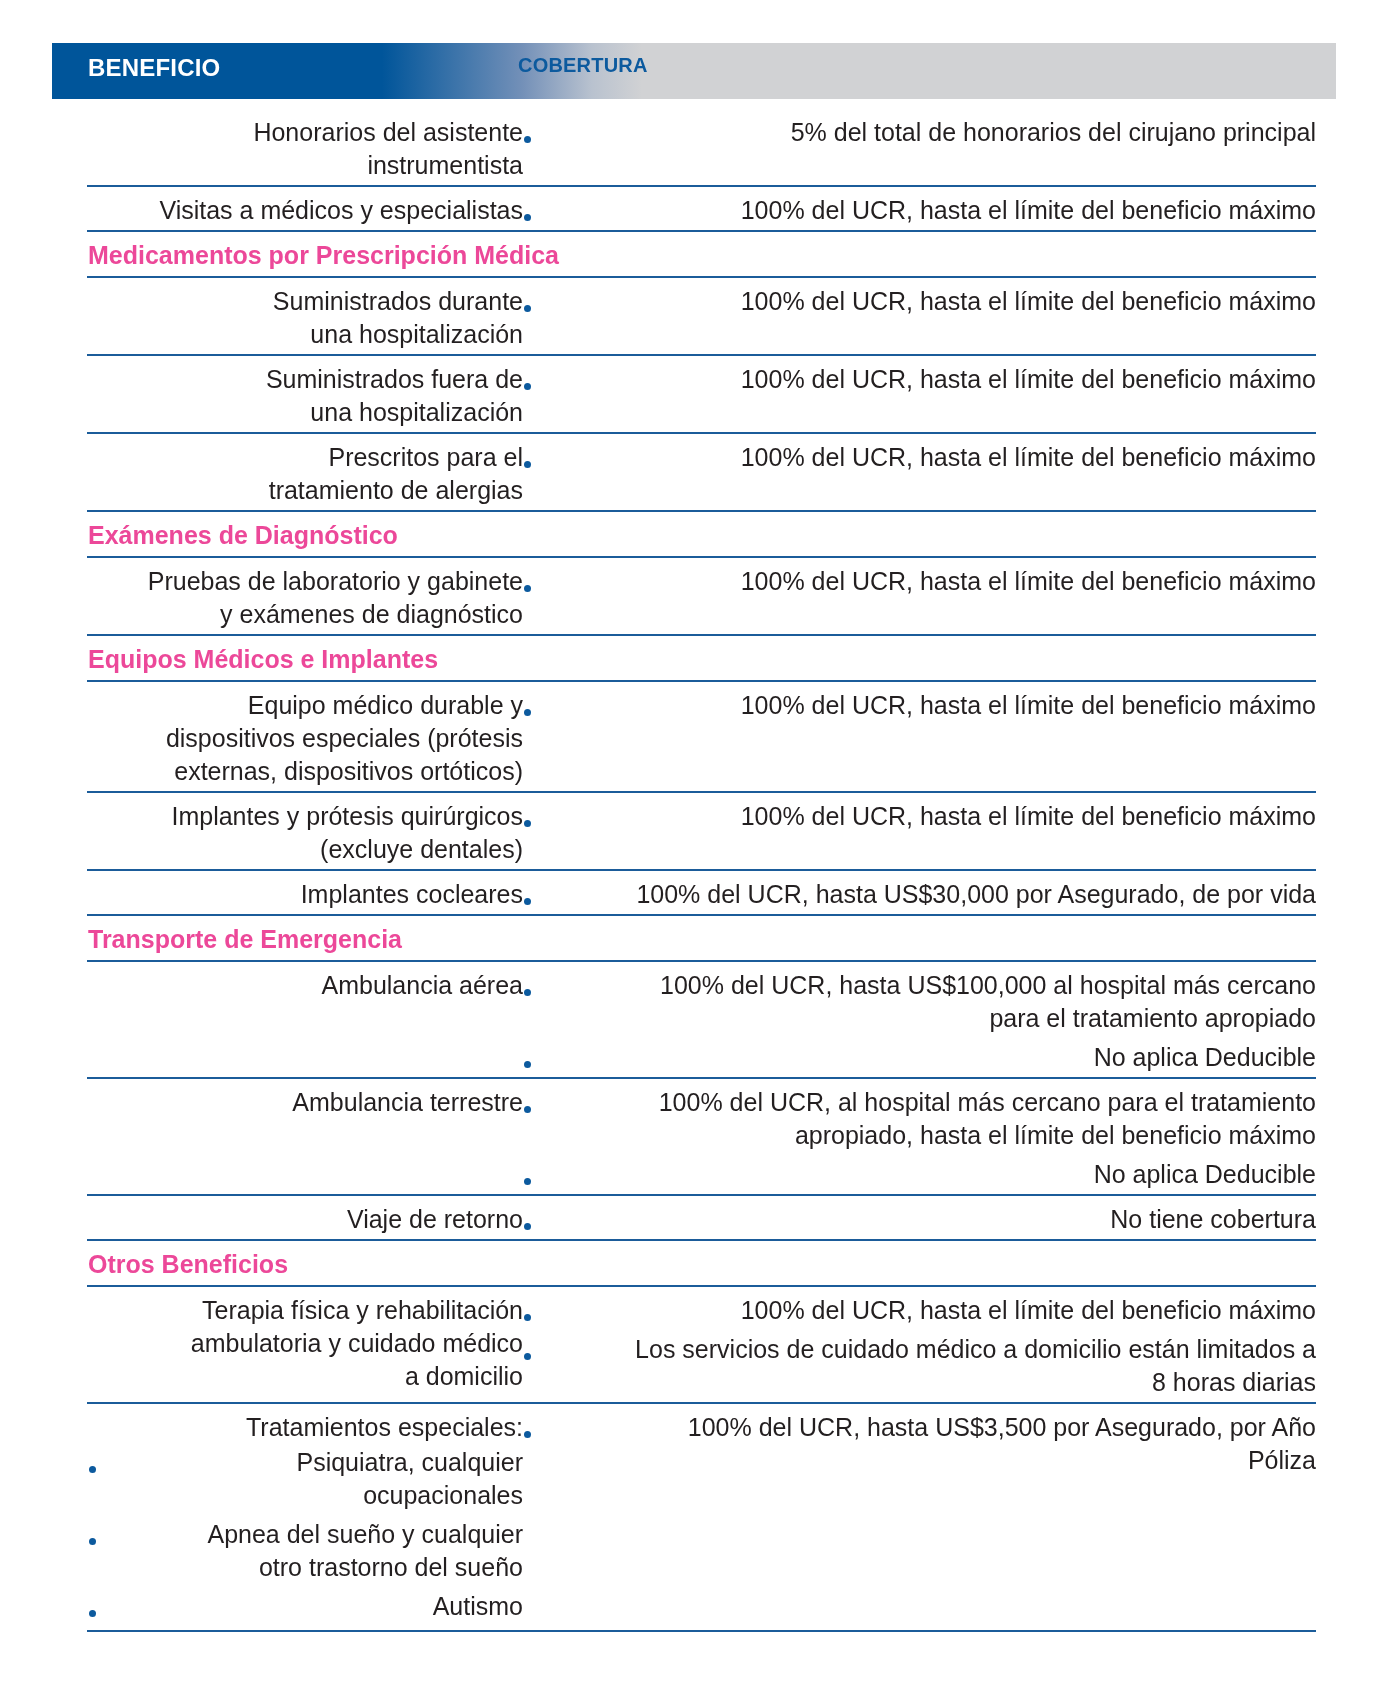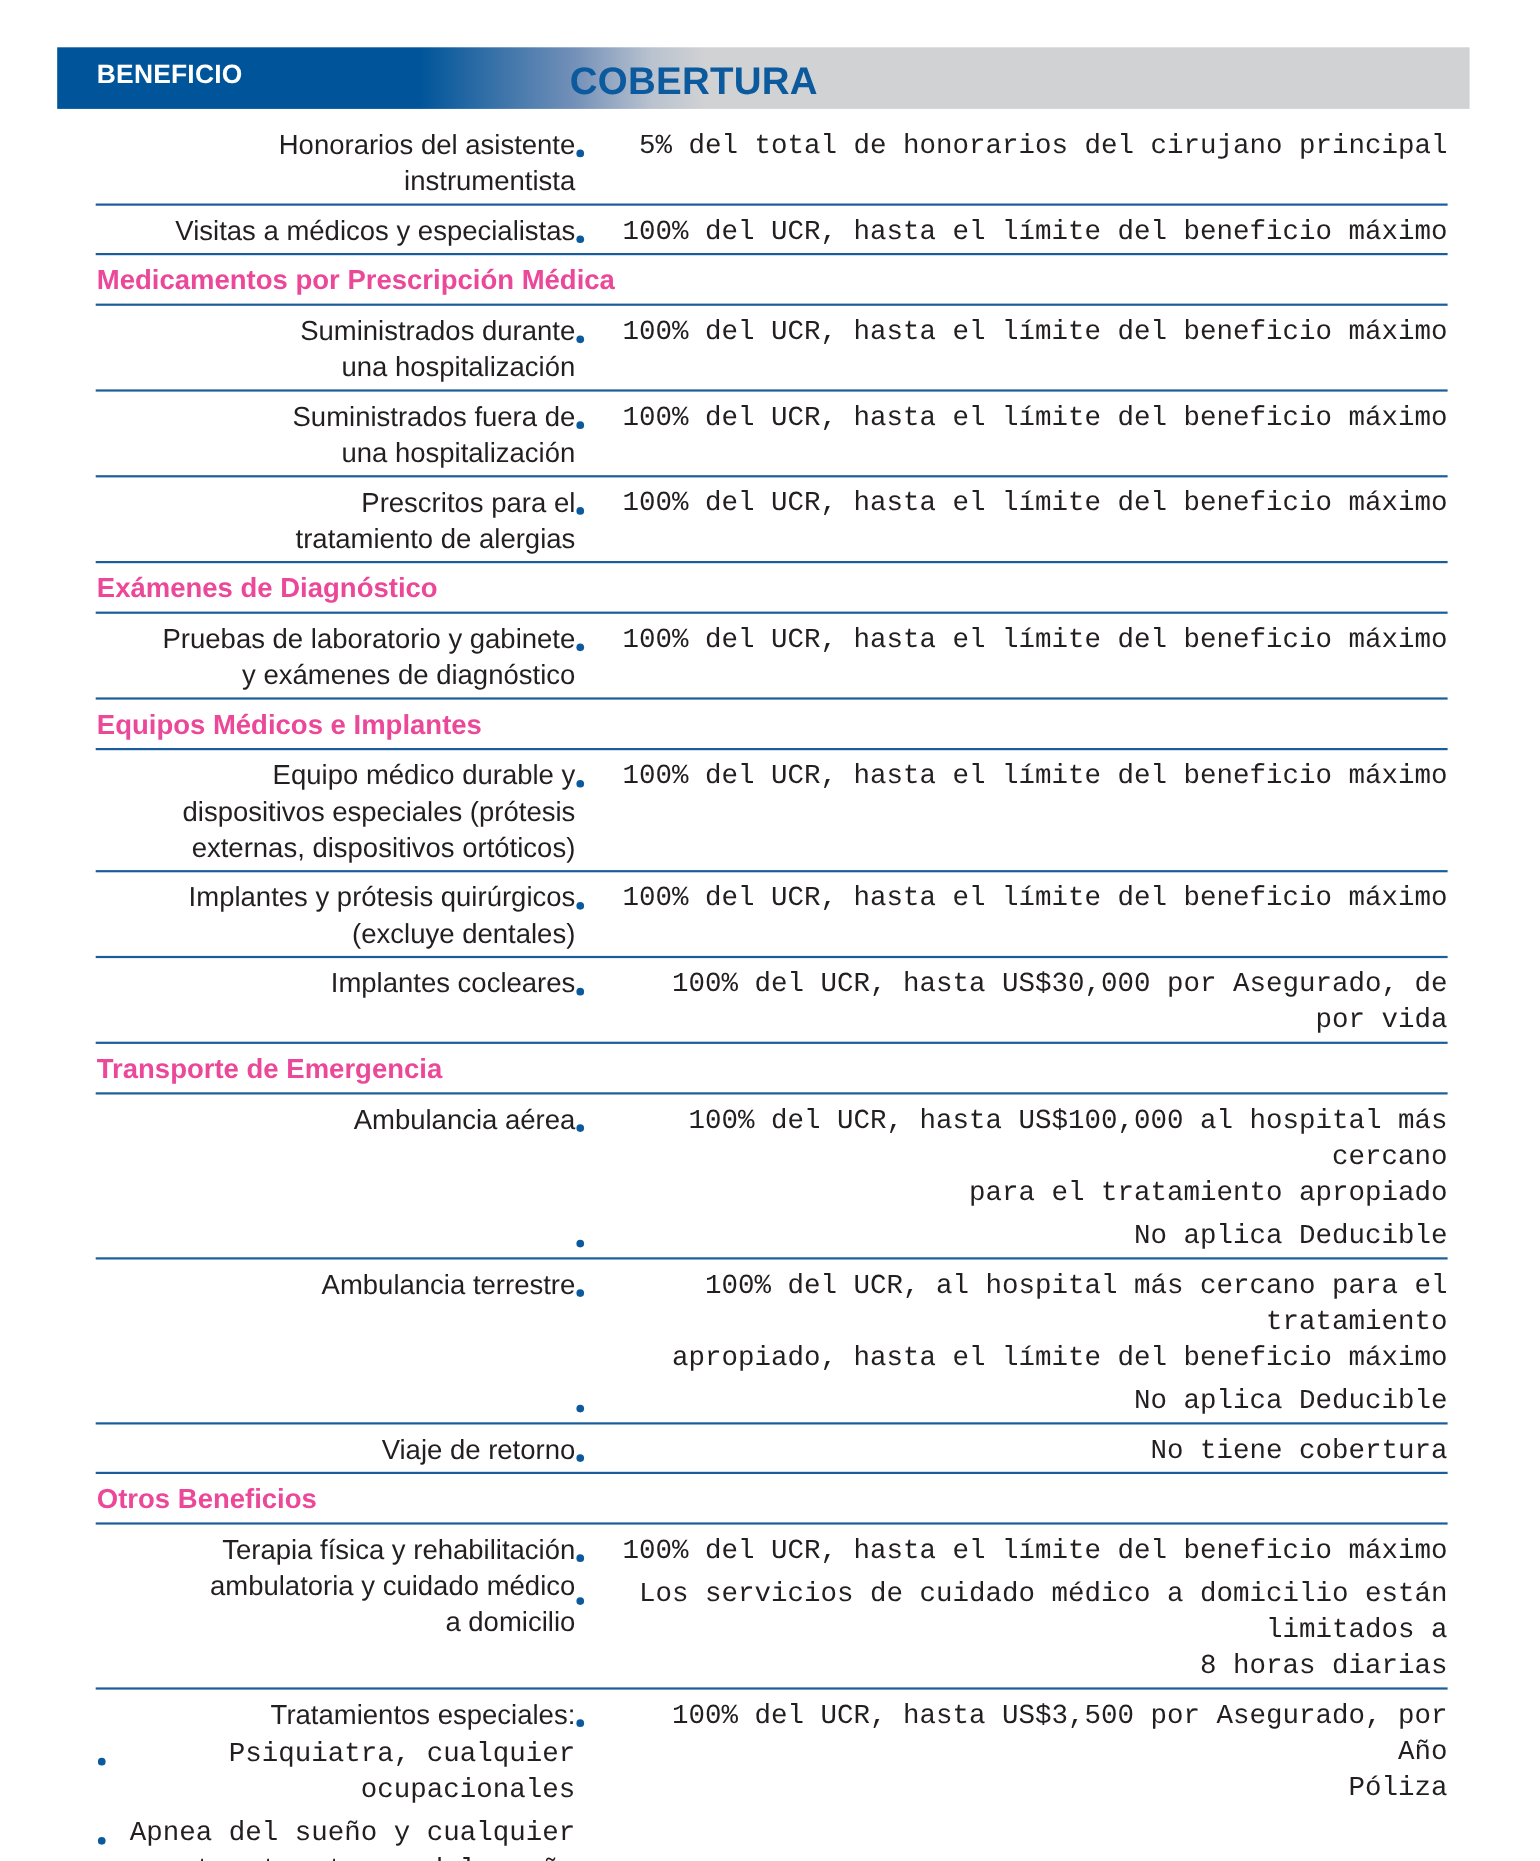--- a/index.html
+++ b/index.html
@@ -29,21 +29,21 @@
     top: 11px;
     font-size: 24px;
     font-weight: bold;
     color: #ffffff;
     letter-spacing: 0.2px;
   }
   .header .h-right {
     position: absolute;
     left: 466px;
     top: 11px;
-    font-size: 35px;
+    font-size: 20px;
     font-weight: bold;
     color: #0c5a9e;
     letter-spacing: 0.2px;
   }
   .table {
     position: absolute;
     left: 87px;
     top: 109px;
     width: 1229px;
   }
@@ -74,21 +74,20 @@
   }
   .cell-right {
     flex: 1;
     font-size: 25px;
     line-height: 33px;
   }
   .bitem {
     position: relative;
     padding-left: 29px;
     margin-bottom: 6px;
-    font-family: Liberation Mono, monospace;
   }
   .bitem:last-child {
     margin-bottom: 0;
   }
   .dot {
     position: absolute;
     left: 1px;
     top: 20px;
     width: 7px;
     height: 7px;

